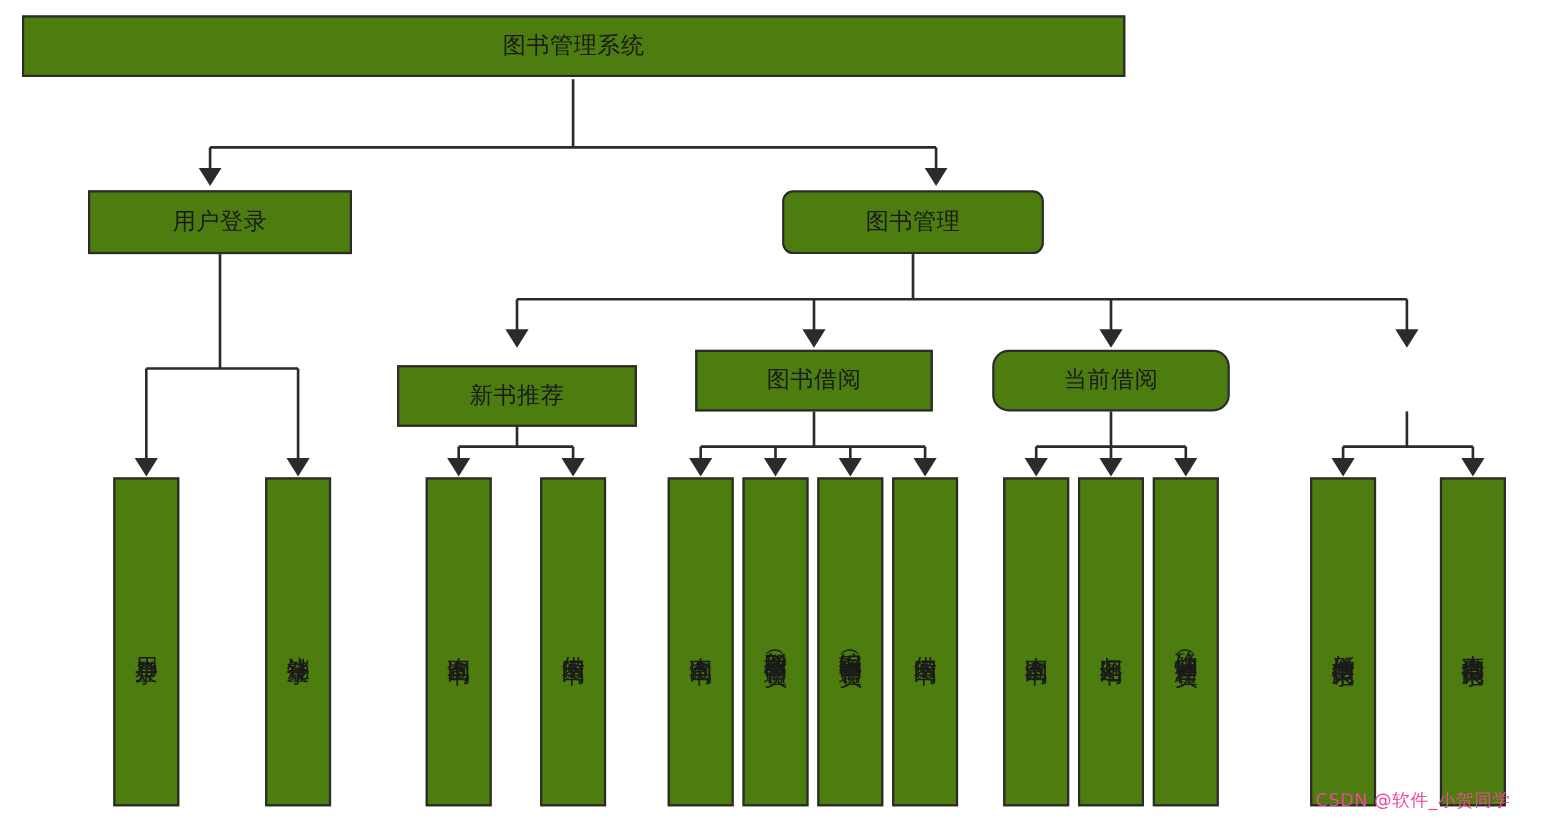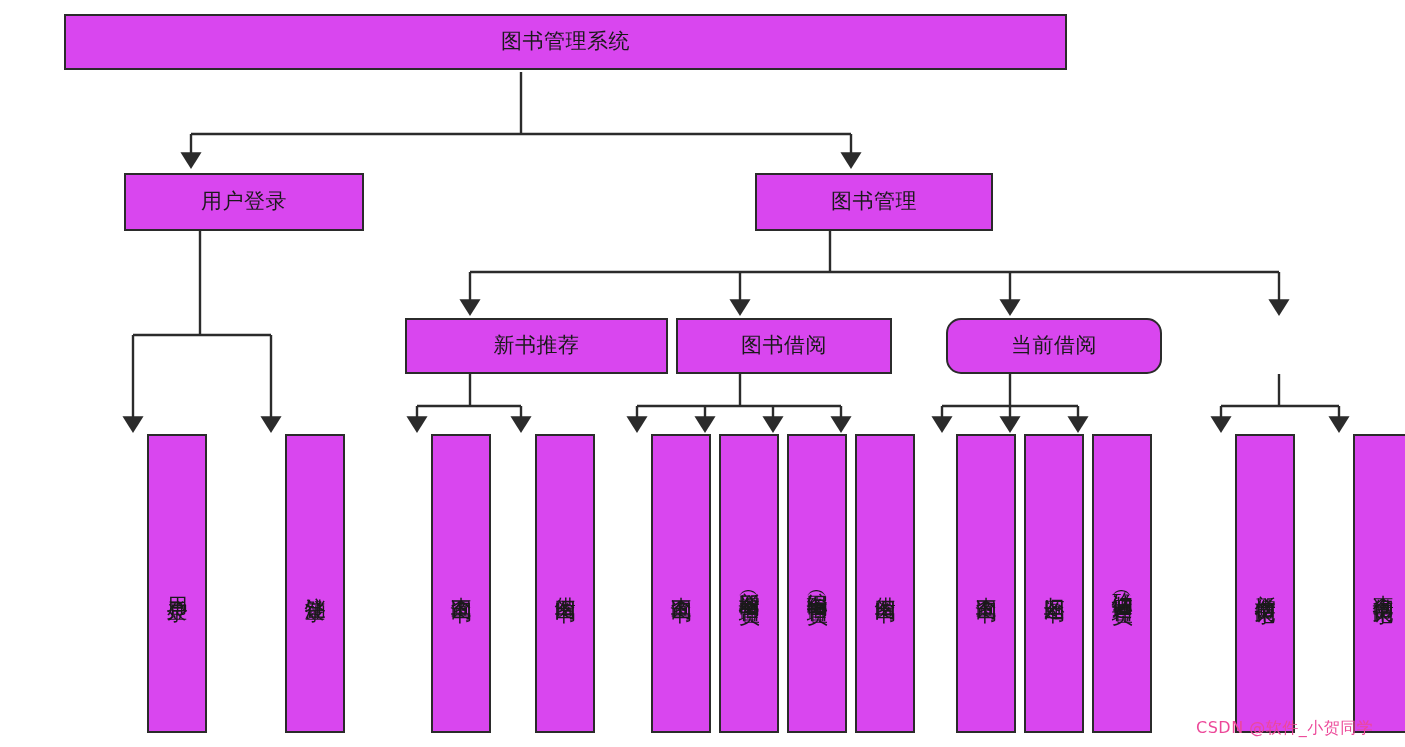--- a/index.html
+++ b/index.html
@@ -15,26 +15,25 @@
     position: relative;
     width: 1405px;
     height: 747px;
     background: #ffffff;
     overflow: hidden;
   }
   .node {
     position: absolute;
     box-sizing: border-box;
     border: 2px solid #2b2b2b;
-    background: #d946ef;
+    background: #4d7c0f;
     display: flex;
     align-items: center;
     justify-content: center;
     color: #1a1a1a;
-    margin-left: 44px;
   }
   .node-h {
     font-size: 21px;
     letter-spacing: 0.5px;
     line-height: 1.2;
     white-space: nowrap;
   }
   .node-v {
     writing-mode: vertical-rl;
     text-orientation: upright;
@@ -121,25 +120,25 @@
     </g>
   </svg>
 
   <div class="node node-h" style="left:20px; top:14px; width:1003px; height:56px;">
     <span>图书管理系统</span>
   </div>
 
   <div class="node node-h" style="left:80px; top:173px; width:240px; height:58px;">
     <span>用户登录</span>
   </div>
-  <div class="node node-h" style="left:711px; top:173px; width:238px; height:58px;">
+  <div class="node node-h" style="left:711px; top:173px; width:238px; height:58px;border-radius:10px;">
     <span>图书管理</span>
   </div>
 
-  <div class="node node-h" style="left:361px; top:318px; width:263px; height:56px;">
+  <div class="node node-h" style="left:361px; top:332px; width:218px; height:56px;">
     <span>新书推荐</span>
   </div>
   <div class="node node-h" style="left:632px; top:318px; width:216px; height:56px;">
     <span>图书借阅</span>
   </div>
   <div class="node node-h" style="left:902px; top:318px; width:216px; height:56px;border-radius:15px;">
     <span>当前借阅</span>
   </div>
 
   <div class="node node-v" style="left:103px; top:434px; width:60px; height:299px;">

